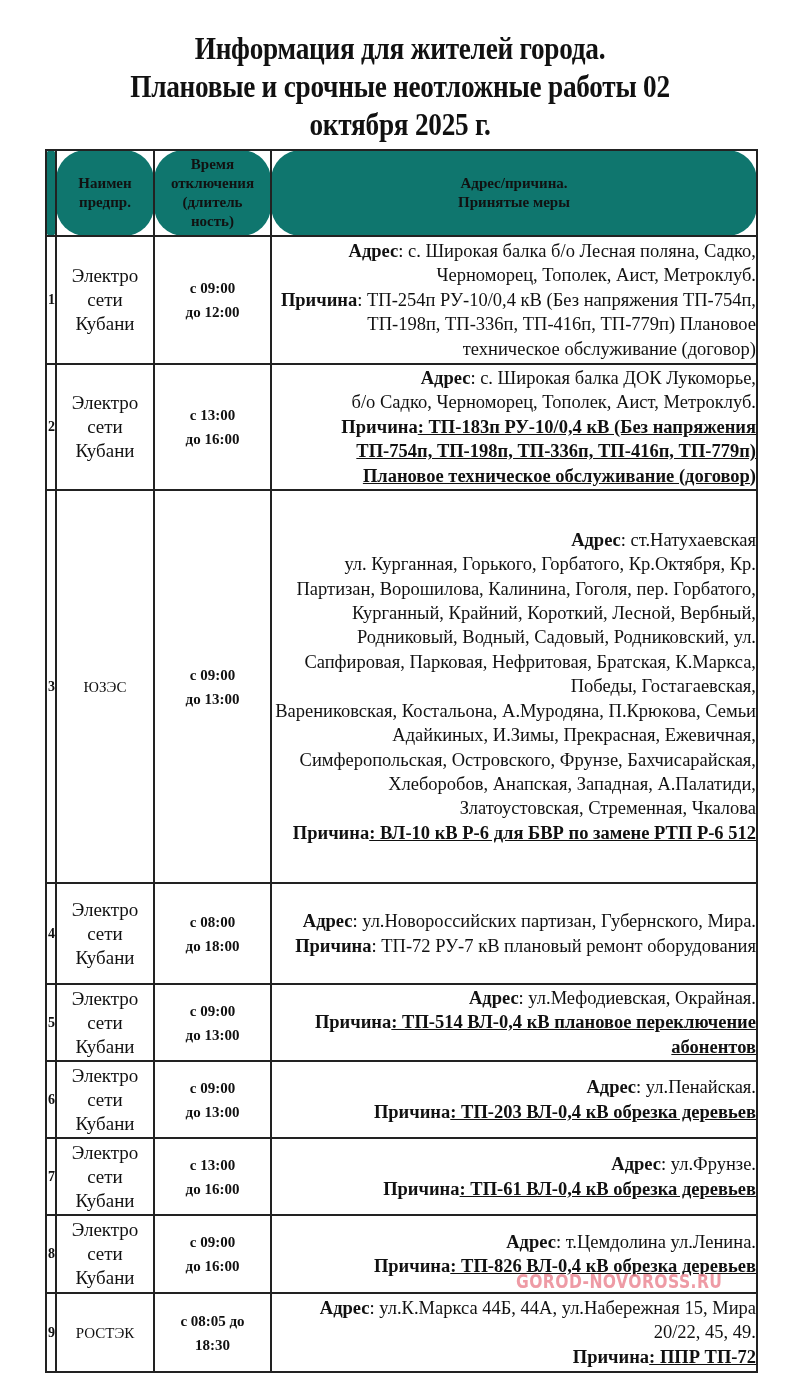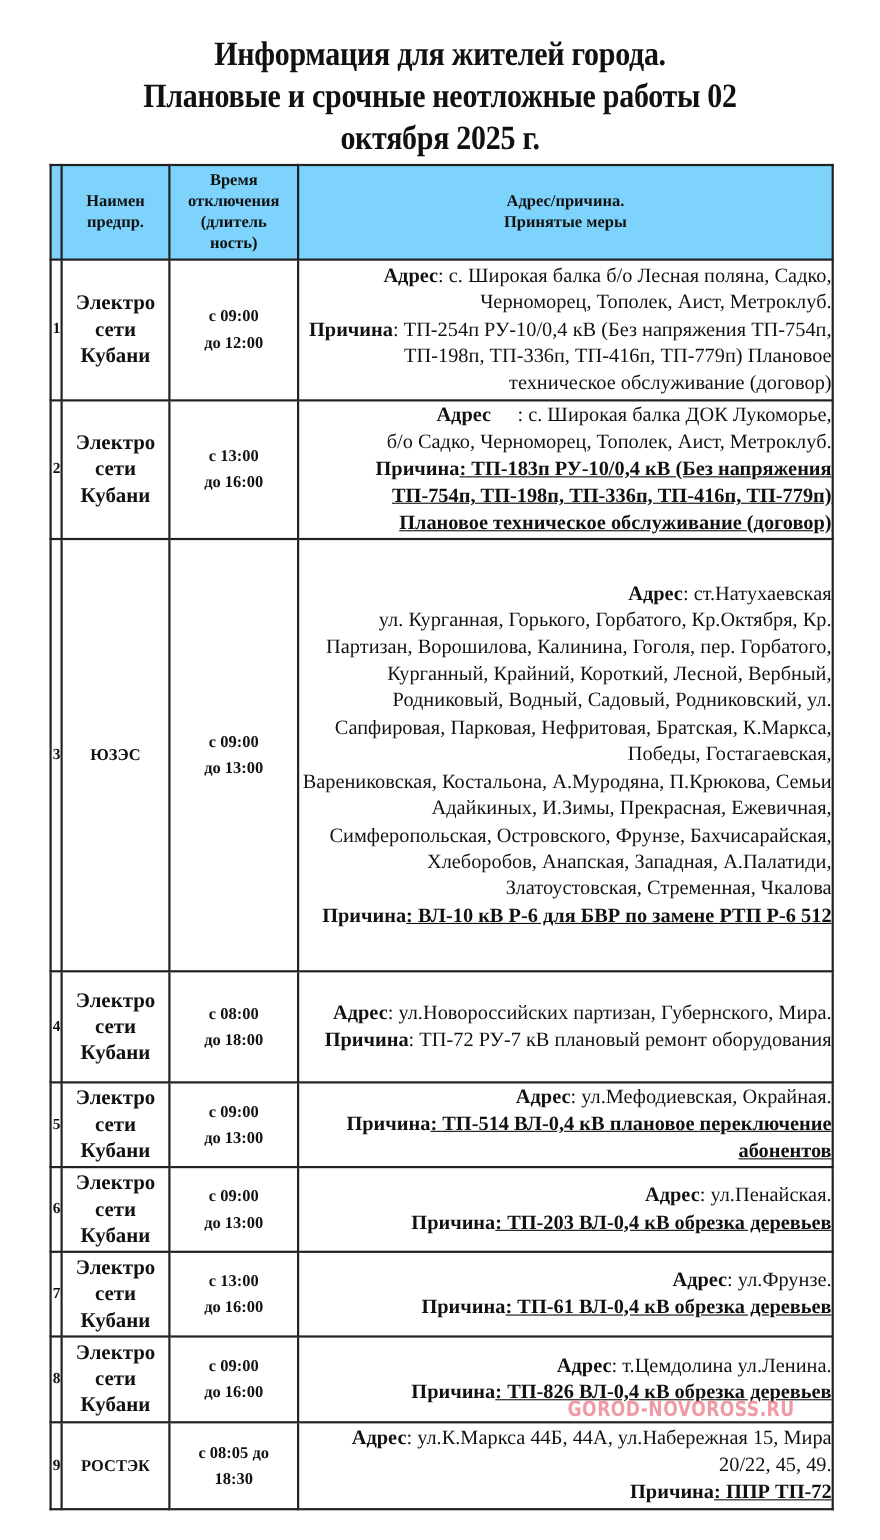--- a/index.html
+++ b/index.html
@@ -9,25 +9,25 @@
            font-weight:bold; font-size:31px; line-height:38px; letter-spacing:-0.3px;
            transform:scaleX(0.88); transform-origin:center top; }
   .title div { white-space:nowrap; }
   table.works { position:absolute; left:45px; top:149px; width:711px;
                 border-collapse:collapse; table-layout:fixed; }
   table.works td, table.works th { border:2px solid #222; padding:0; vertical-align:middle; }
   col.c-num { width:10px; }
   col.c-name { width:98px; }
   col.c-time { width:117px; }
   col.c-addr { width:486px; }
-  thead th { background:#7dd3fc; font-weight:bold; font-size:15px; line-height:19px;
-             text-align:center; height:84px; }
+  thead th { background:#0f766e; font-weight:bold; font-size:15px; line-height:19px;
+             text-align:center; height:84px;border-radius:30px; }
   thead th span { display:block; }
   td.num { font-weight:bold; font-size:14px; text-align:center; letter-spacing:-1px; overflow:hidden; }
-  td.name { font-weight:bold; font-size:19px; line-height:24px; text-align:center; }
+  td.name { font-weight:normal; font-size:19px; line-height:24px; text-align:center; }
   td.name.big { font-size:15px; }
   td.time { font-weight:bold; font-size:15px; line-height:24px; text-align:center; }
   td.addr { font-size:18.5px; line-height:24.4px; padding:3px 2px 3px 4px; text-align:right; }
   td.addr .lbl { font-weight:bold; }
   td.addr .bold { font-weight:bold;text-decoration:underline; }
   .watermark { position:absolute; left:516px; top:1270px; font-family:"DejaVu Sans", sans-serif;
                font-weight:bold; font-size:19px; color:#ec8a96; opacity:0.85;
                transform:scaleX(0.82); transform-origin:left top; letter-spacing:0.5px; }
 </style>
 </head>
@@ -87,21 +87,21 @@
         <td class="name">
           <div>Электро</div>
           <div>сети</div>
           <div>Кубани</div>
         </td>
         <td class="time">
           <div>с 13:00</div>
           <div>до 16:00</div>
         </td>
         <td class="addr">
-          <div><span class="lbl">Адрес</span><span style="white-space: pre-line; margin-left: 24px;">: с. Широкая балка ДОК Лукоморье,
+          <div><span class="lbl">Адрес</span><span style="white-space: pre-line;">: с. Широкая балка ДОК Лукоморье,
 б/о Садко, Черноморец, Тополек, Аист, Метроклуб.</span></div>
           <div><span class="lbl">Причина</span><span class="bold">: ТП-183п РУ-10/0,4 кВ (Без напряжения ТП-754п, ТП-198п, ТП-336п, ТП-416п, ТП-779п) Плановое техническое обслуживание (договор)</span></div>
         </td>
       </tr>
       <tr style="height: 393px;">
         <td class="num">3</td>
         <td class="name big">
           <div>ЮЗЭС</div>
         </td>
         <td class="time">

